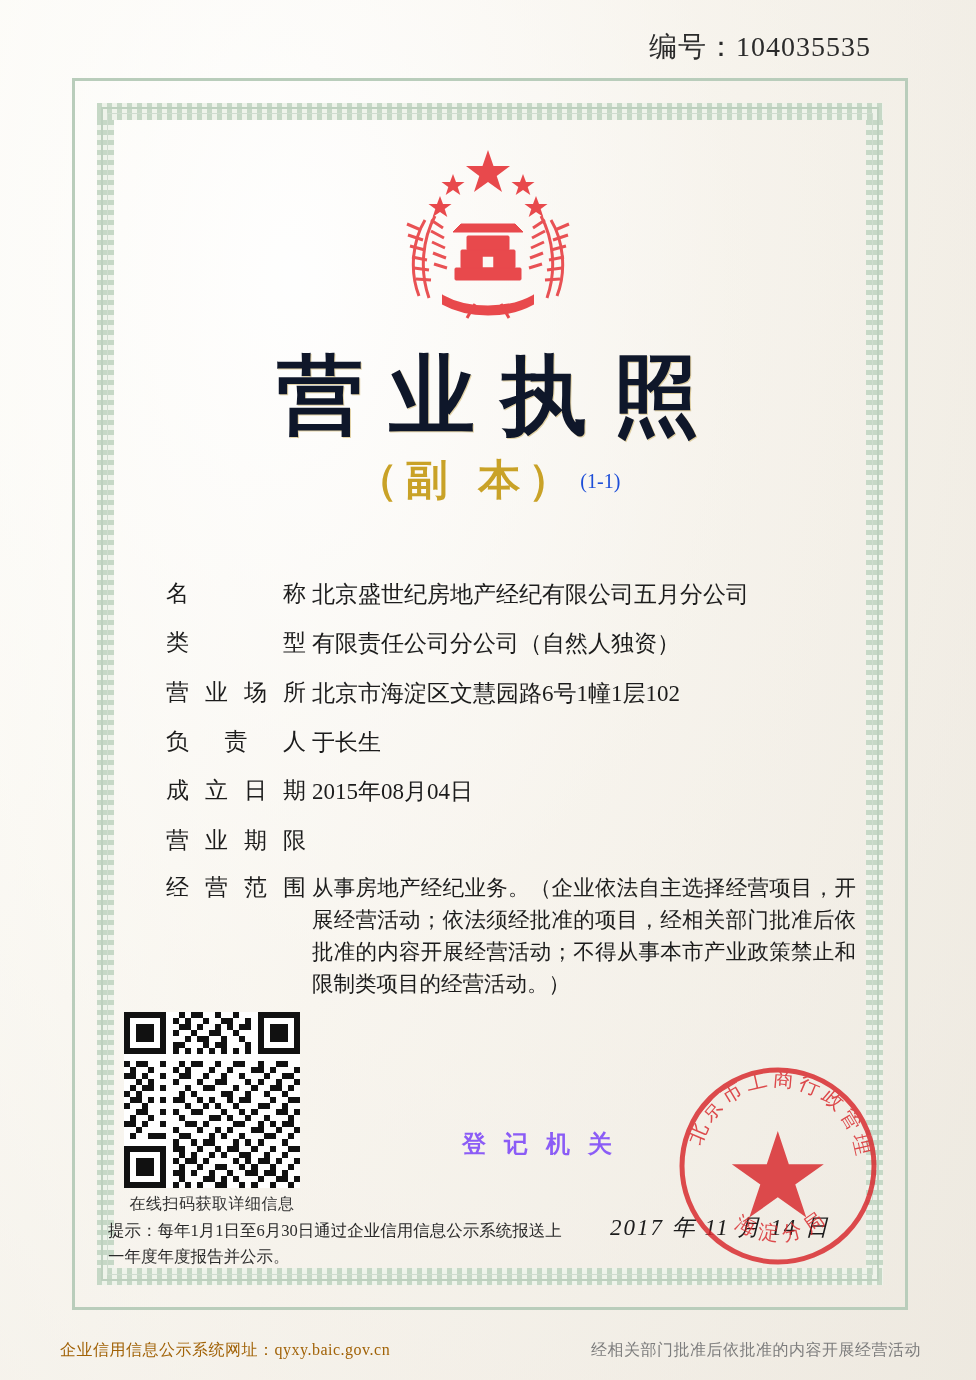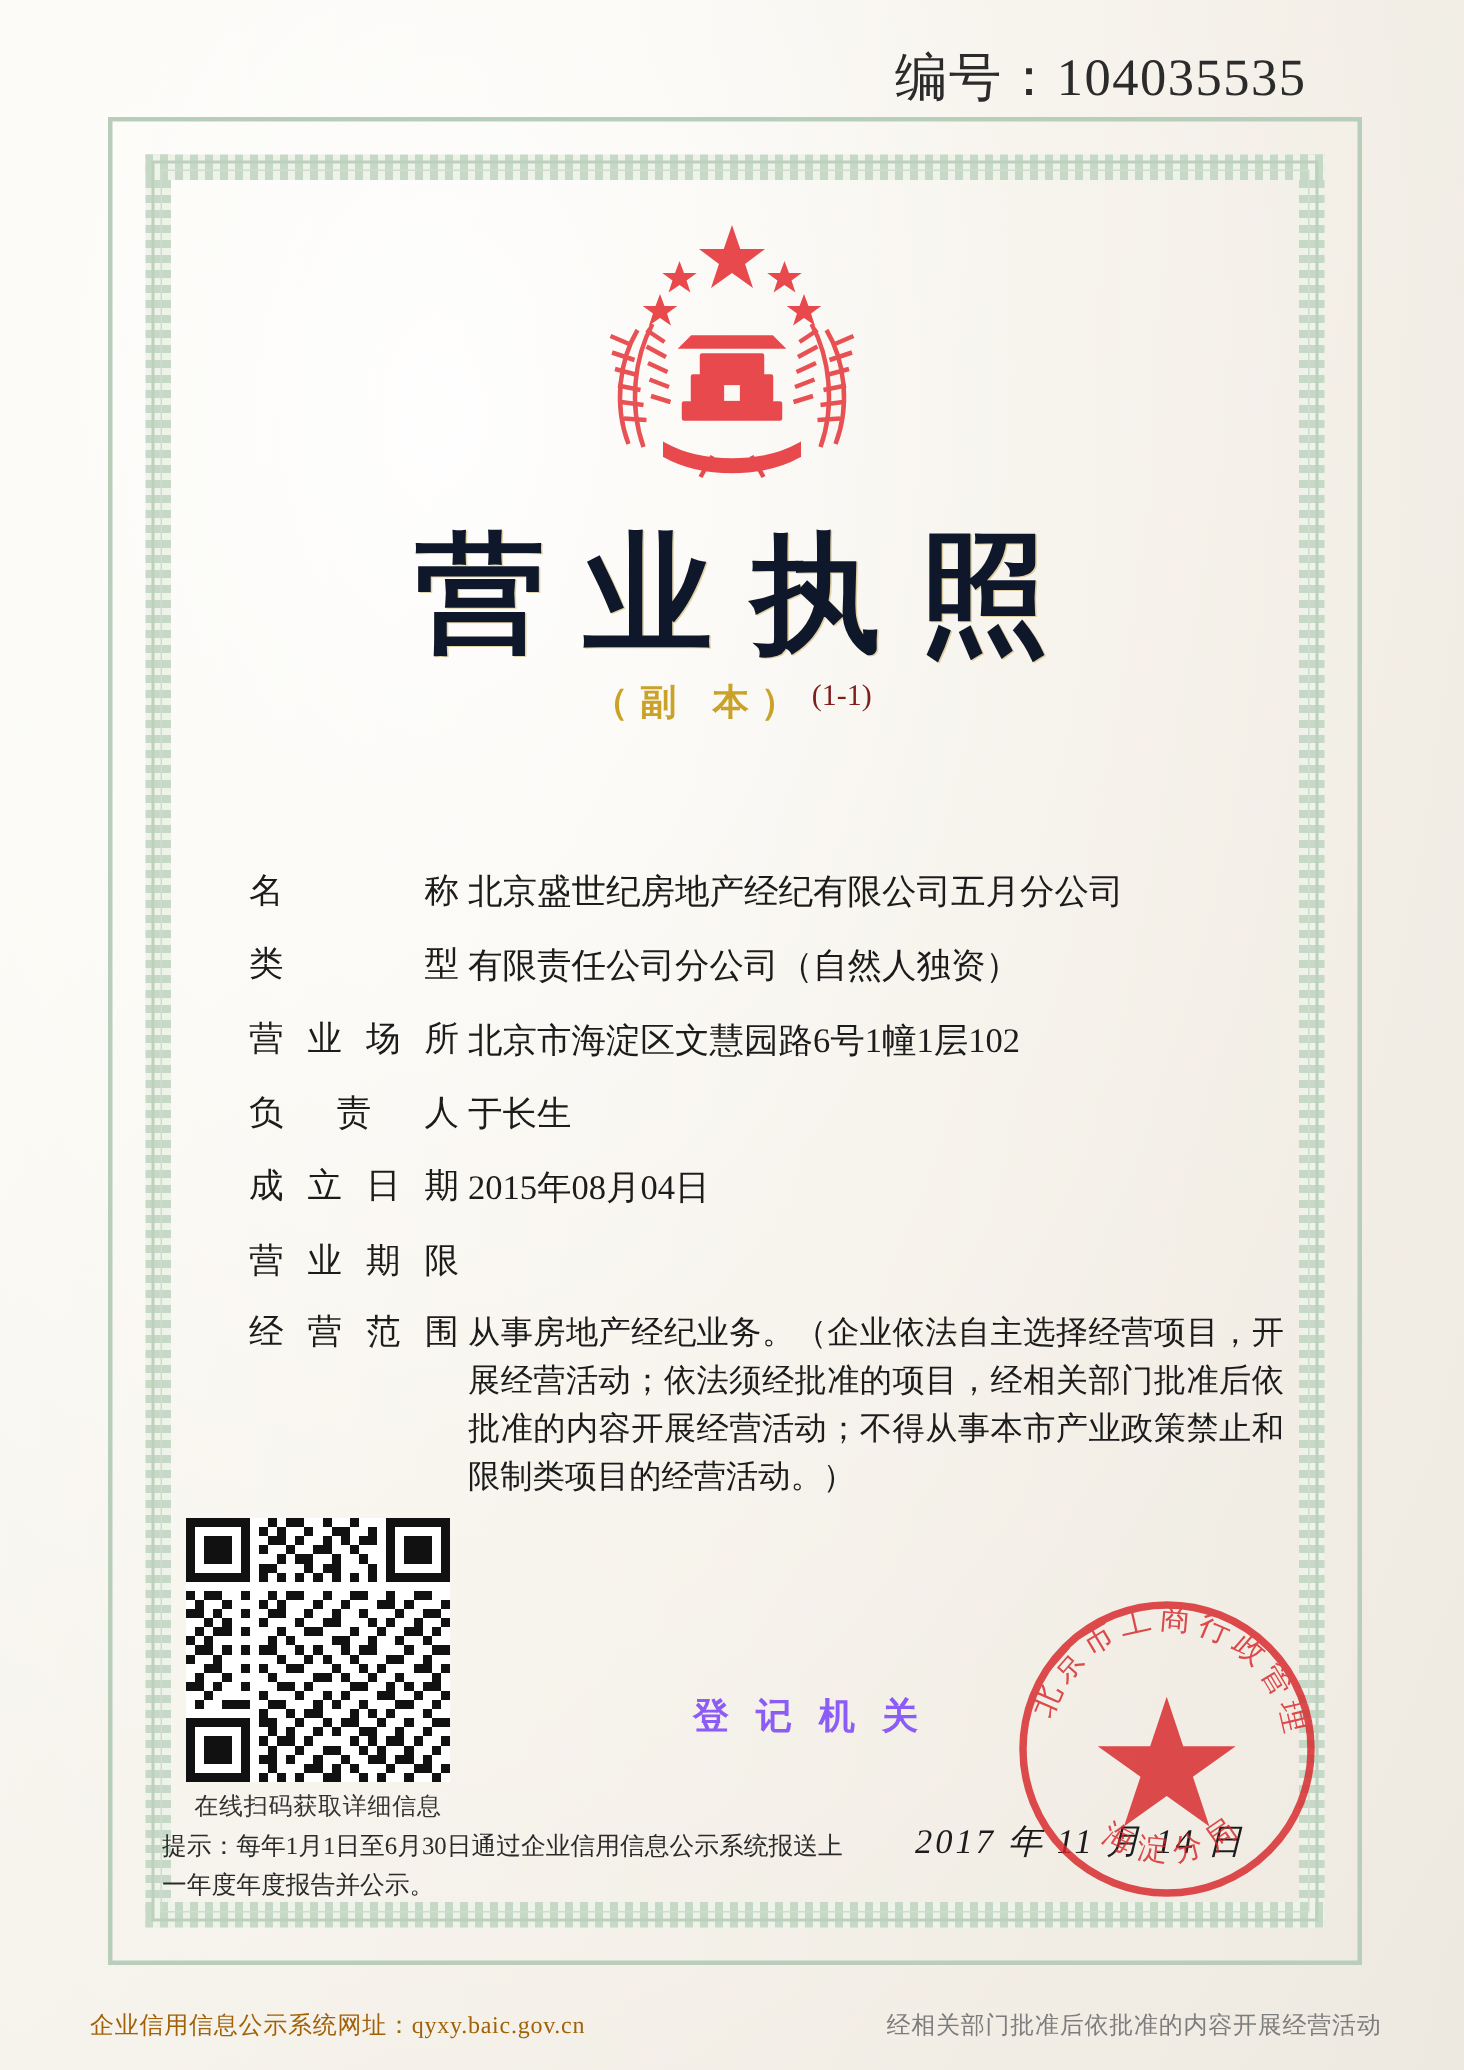--- a/index.html
+++ b/index.html
@@ -23,21 +23,21 @@
     inset: 0;
     background:
       radial-gradient(ellipse at 30% 20%, rgba(255,255,255,0.9) 0%, rgba(250,247,240,0.4) 45%, rgba(236,231,221,0.55) 100%),
       linear-gradient(100deg, #fdfdfa 0%, #f7f4ee 40%, #efebe3 100%);
     pointer-events: none;
   }
   .serial {
     position: absolute;
     top: 28px;
     right: 105px;
-    font-size: 35px;
+    font-size: 28px;
     letter-spacing: 1px;
     color: #2b2b2b;
     font-family: "Liberation Serif", serif;
   }
   
   .frame-outer {
     position: absolute;
     left: 72px;
     top: 78px;
     width: 836px;
@@ -103,29 +103,29 @@
     text-shadow: 1px 1px 0 #b8902060;
   }
   .subtitle-wrap {
     position: absolute;
     top: 452px;
     left: 0;
     width: 976px;
     text-align: center;
   }
   .subtitle {
-    font-size: 24px;
+    font-size: 42px;
     letter-spacing: 8px;
     color: #c9a227;
     font-weight: bold;
     font-family: "DejaVu Serif", "Liberation Serif", serif;
   }
   .subtitle-sup {
     font-size: 20px;
-    color: #7f1d1d;
+    color: #1d4ed8;
     vertical-align: super;
     letter-spacing: 0;
     margin-left: 2px;
   }
 
   .credit-code {
     position: absolute;
     top: 520px;
     right: 122px;
     font-size: 20px;

